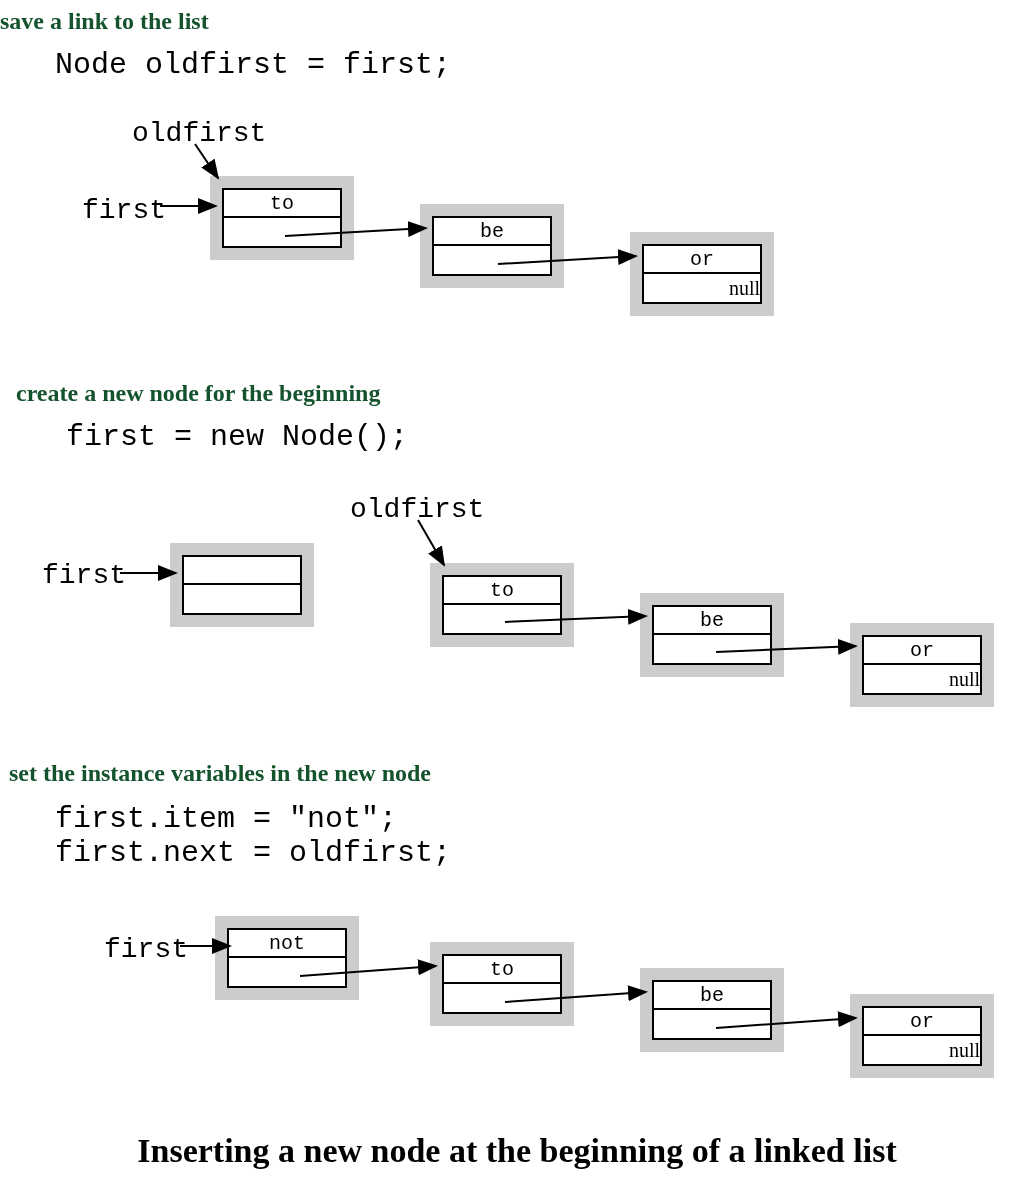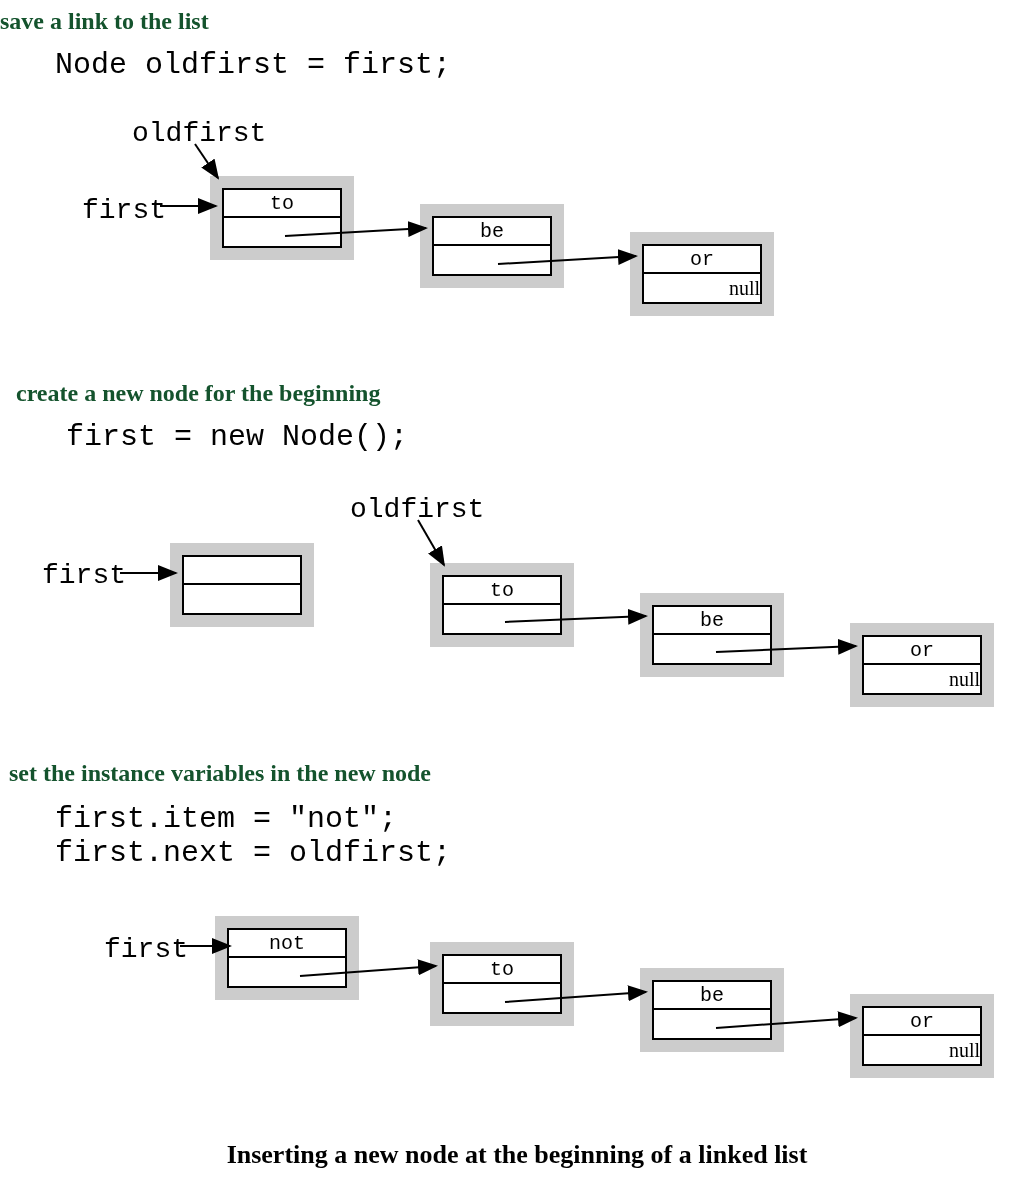--- a/index.html
+++ b/index.html
@@ -22,21 +22,21 @@
     position: absolute;
     white-space: pre;
   }
   .pointer-label {
     font-family: 'Courier New', monospace;
     font-size: 28px;
     position: absolute;
   }
   .caption {
     font-weight: bold;
-    font-size: 26px;
+    font-size: 34px;
     position: absolute;
     width: 100%;
     text-align: center;
     padding-left: 25px;
   }
   .node-box {
     position: absolute;
     background: #cccccc;
     padding: 12px;
   }

